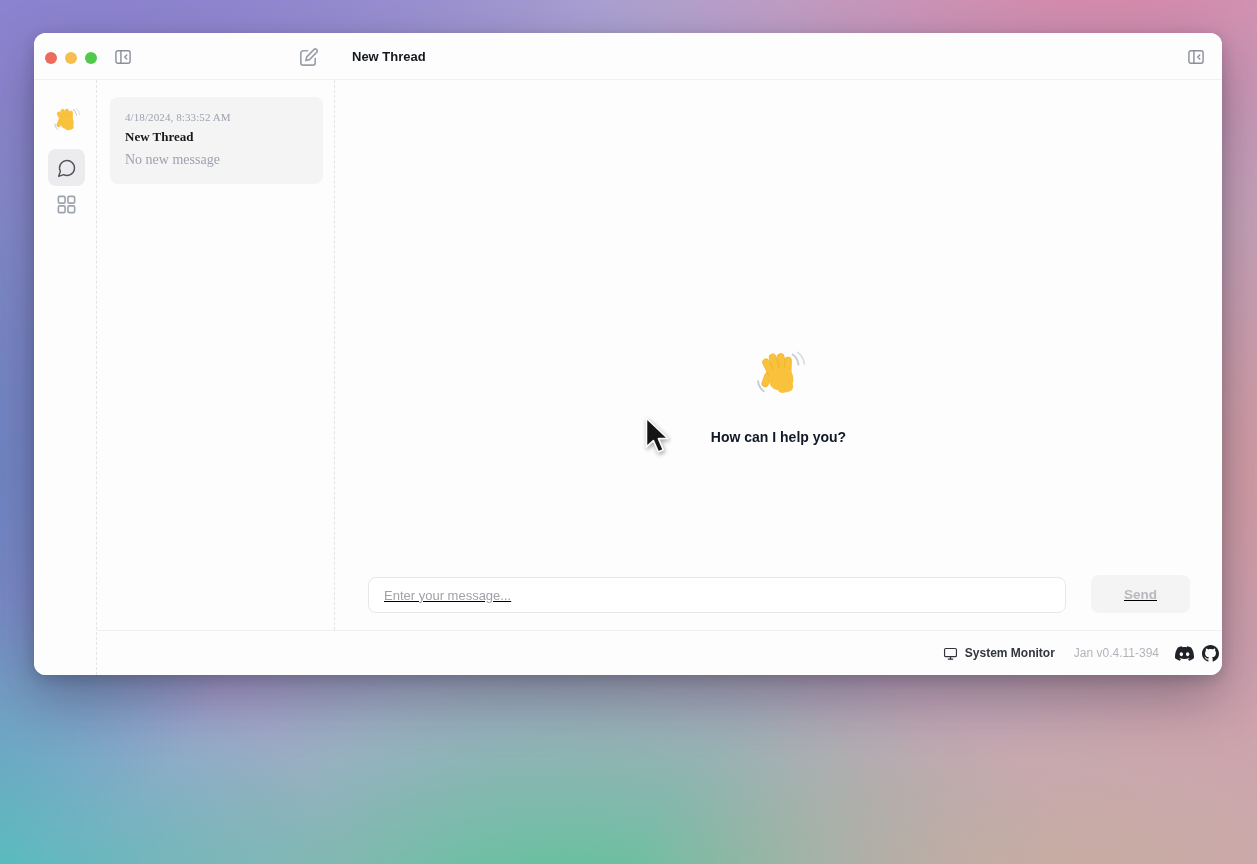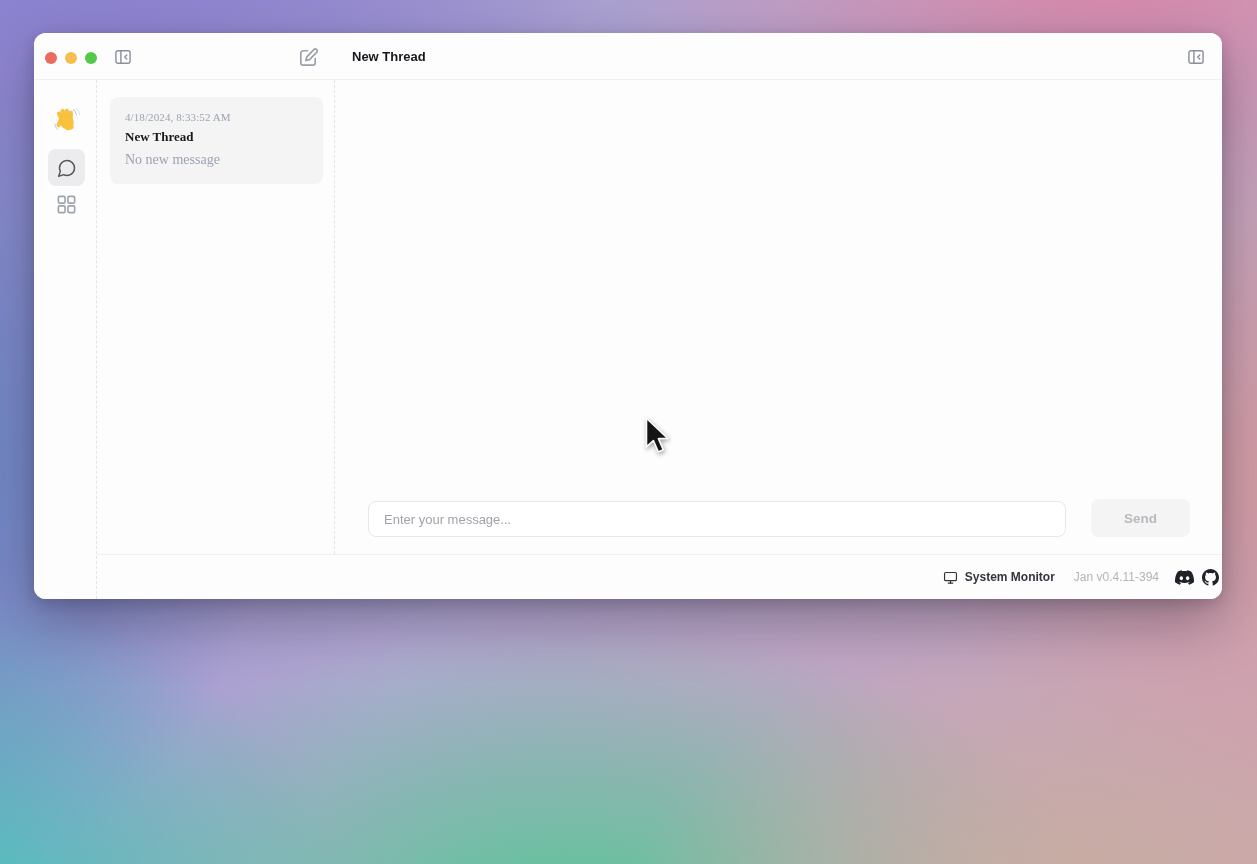--- a/index.html
+++ b/index.html
@@ -12,21 +12,21 @@
       radial-gradient(700px 600px at 103% 55%, #d49ca4 0%, rgba(212,156,164,0) 55%),
       radial-gradient(800px 500px at 85% 105%, #c7ad9f 0%, rgba(199,173,159,0) 55%),
       radial-gradient(900px 520px at 45% 108%, #54c795 0%, rgba(84,199,149,0) 60%),
       radial-gradient(700px 600px at -5% 110%, #3cc7b6 0%, rgba(60,199,182,0) 60%),
       radial-gradient(620px 700px at -8% 55%,  #6382c2 0%, rgba(99,130,194,0) 60%),
       radial-gradient(800px 500px at 10% -10%, #8a80d0 0%, rgba(138,128,208,0) 62%),
       linear-gradient(120deg, #8f87cf 0%, #b3a8d2 45%, #cfa3b2 100%);
     position:relative;
   }
   .window {
-    position:absolute; left:34px; top:33px; width:1188px; height:566px;
+    position:absolute; left:34px; top:33px; width:1188px; height:642px;
     background:#fdfdfd; border-radius:12px;
     box-shadow:0 22px 55px rgba(20,20,40,.35), 0 4px 14px rgba(20,20,40,.18);
     overflow:hidden;
   }
   
   .titlebar { position:absolute; left:0; top:0; right:0; height:47px;
     border-bottom:1px solid #f1f1f2; background:#fdfdfd; z-index:5; }
   .tl { position:absolute; top:19px; width:12px; height:12px; border-radius:50%; }
   .tl.red    { left:11px; background:#ed6a5f; }
   .tl.yellow { left:31px; background:#f5bf4f; }
@@ -45,21 +45,21 @@
   .thread-card { position:absolute; left:13px; top:17px; width:213px; height:87px;
     background:#f4f4f5; border-radius:8px; padding:14px 15px 0 15px; cursor:default; }
   .thread-time { font-size:11px; color:#9ca3af; letter-spacing:.1px; }
   .thread-title { font-size:13px; font-weight:700; color:#18181b; margin-top:6px; }
   .thread-sub { font-size:14px; color:#9ca3af; margin-top:7px; }
   
   .main { position:absolute; left:301px; top:47px; right:0; bottom:45px; background:#fdfdfd; }
   .empty { position:absolute; left:0; right:0; top:268px; text-align:center; }
   .greeting { margin-top:25px; font-size:14px; font-weight:600; color:#111827; }
   .composer { position:absolute; left:33px; right:32px; bottom:17px;
-    display:flex; align-items:flex-end; gap:25px; }
+    display:flex; align-items:flex-end; gap:25px;text-decoration:underline; }
   .msg-input { flex:1; height:36px; border:1px solid #e5e7eb; border-radius:8px;
     background:#fff; padding:0 15px; font-size:13px; color:#374151; outline:none;
     font-family:"Liberation Sans", sans-serif; }
   .msg-input::placeholder { color:#a1a1aa; }
   .send-btn { width:99px; height:38px; border:none; border-radius:8px; background:#f4f4f5;
     color:#b9b9be; font-size:13.5px; font-weight:600; font-family:"Liberation Sans", sans-serif; }
   
   .statusbar { position:absolute; left:63px; right:0; bottom:0; height:45px;
     border-top:1px solid #f0f0f1; background:#fdfdfd;
     display:flex; align-items:center; justify-content:flex-end; padding-right:3px; }
@@ -174,20 +174,39 @@
 
   <div class="threads">
     <div class="thread-card">
       <div class="thread-time">4/18/2024, 8:33:52 AM</div>
       <div class="thread-title">New Thread</div>
       <div class="thread-sub">No new message</div>
     </div>
   </div>
 
   <div class="main">
+    <div class="empty">
+      <span style="display:inline-block;">
+        <svg width="52" height="52" viewBox="0 0 72 72">
+          <path d="M55 9q7 5 8 14" fill="none" stroke="#c6cdd4" stroke-width="2.6" stroke-linecap="round"></path>
+          <path d="M62 6q8 6 9 16" fill="none" stroke="#d8dde2" stroke-width="2.4" stroke-linecap="round"></path>
+          <path d="M7 46q1 9 8 14" fill="none" stroke="#c6cdd4" stroke-width="2.6" stroke-linecap="round"></path>
+          <g transform="rotate(-14 36 40)" fill="#f9c23c" stroke="#f0ae25" stroke-width="1">
+            <rect x="14" y="29" width="9" height="21" rx="4.5" transform="rotate(34 18.5 39.5)"></rect>
+            <rect x="21" y="11" width="9.5" height="31" rx="4.75" transform="rotate(-12 25.75 26.5)"></rect>
+            <rect x="30" y="7" width="9.5" height="35" rx="4.75" transform="rotate(-3 34.75 24.5)"></rect>
+            <rect x="39" y="9" width="9.5" height="33" rx="4.75" transform="rotate(6 43.75 25.5)"></rect>
+            <rect x="47" y="16" width="9" height="26" rx="4.5" transform="rotate(16 51.5 29)"></rect>
+            <rect x="21" y="28" width="34" height="30" rx="13" stroke="none"></rect>
+            <rect x="30" y="48" width="22" height="15" rx="7" stroke="none"></rect>
+          </g>
+        </svg>
+      </span>
+      <div class="greeting">How can I help you?</div>
+    </div>
 
     <div class="composer">
       <input class="msg-input" type="text" placeholder="Enter your message..." style="">
       <button class="send-btn">Send</button>
     </div>
   </div>
 
   <div class="statusbar">
     <div class="sys-mon">
       <span>

